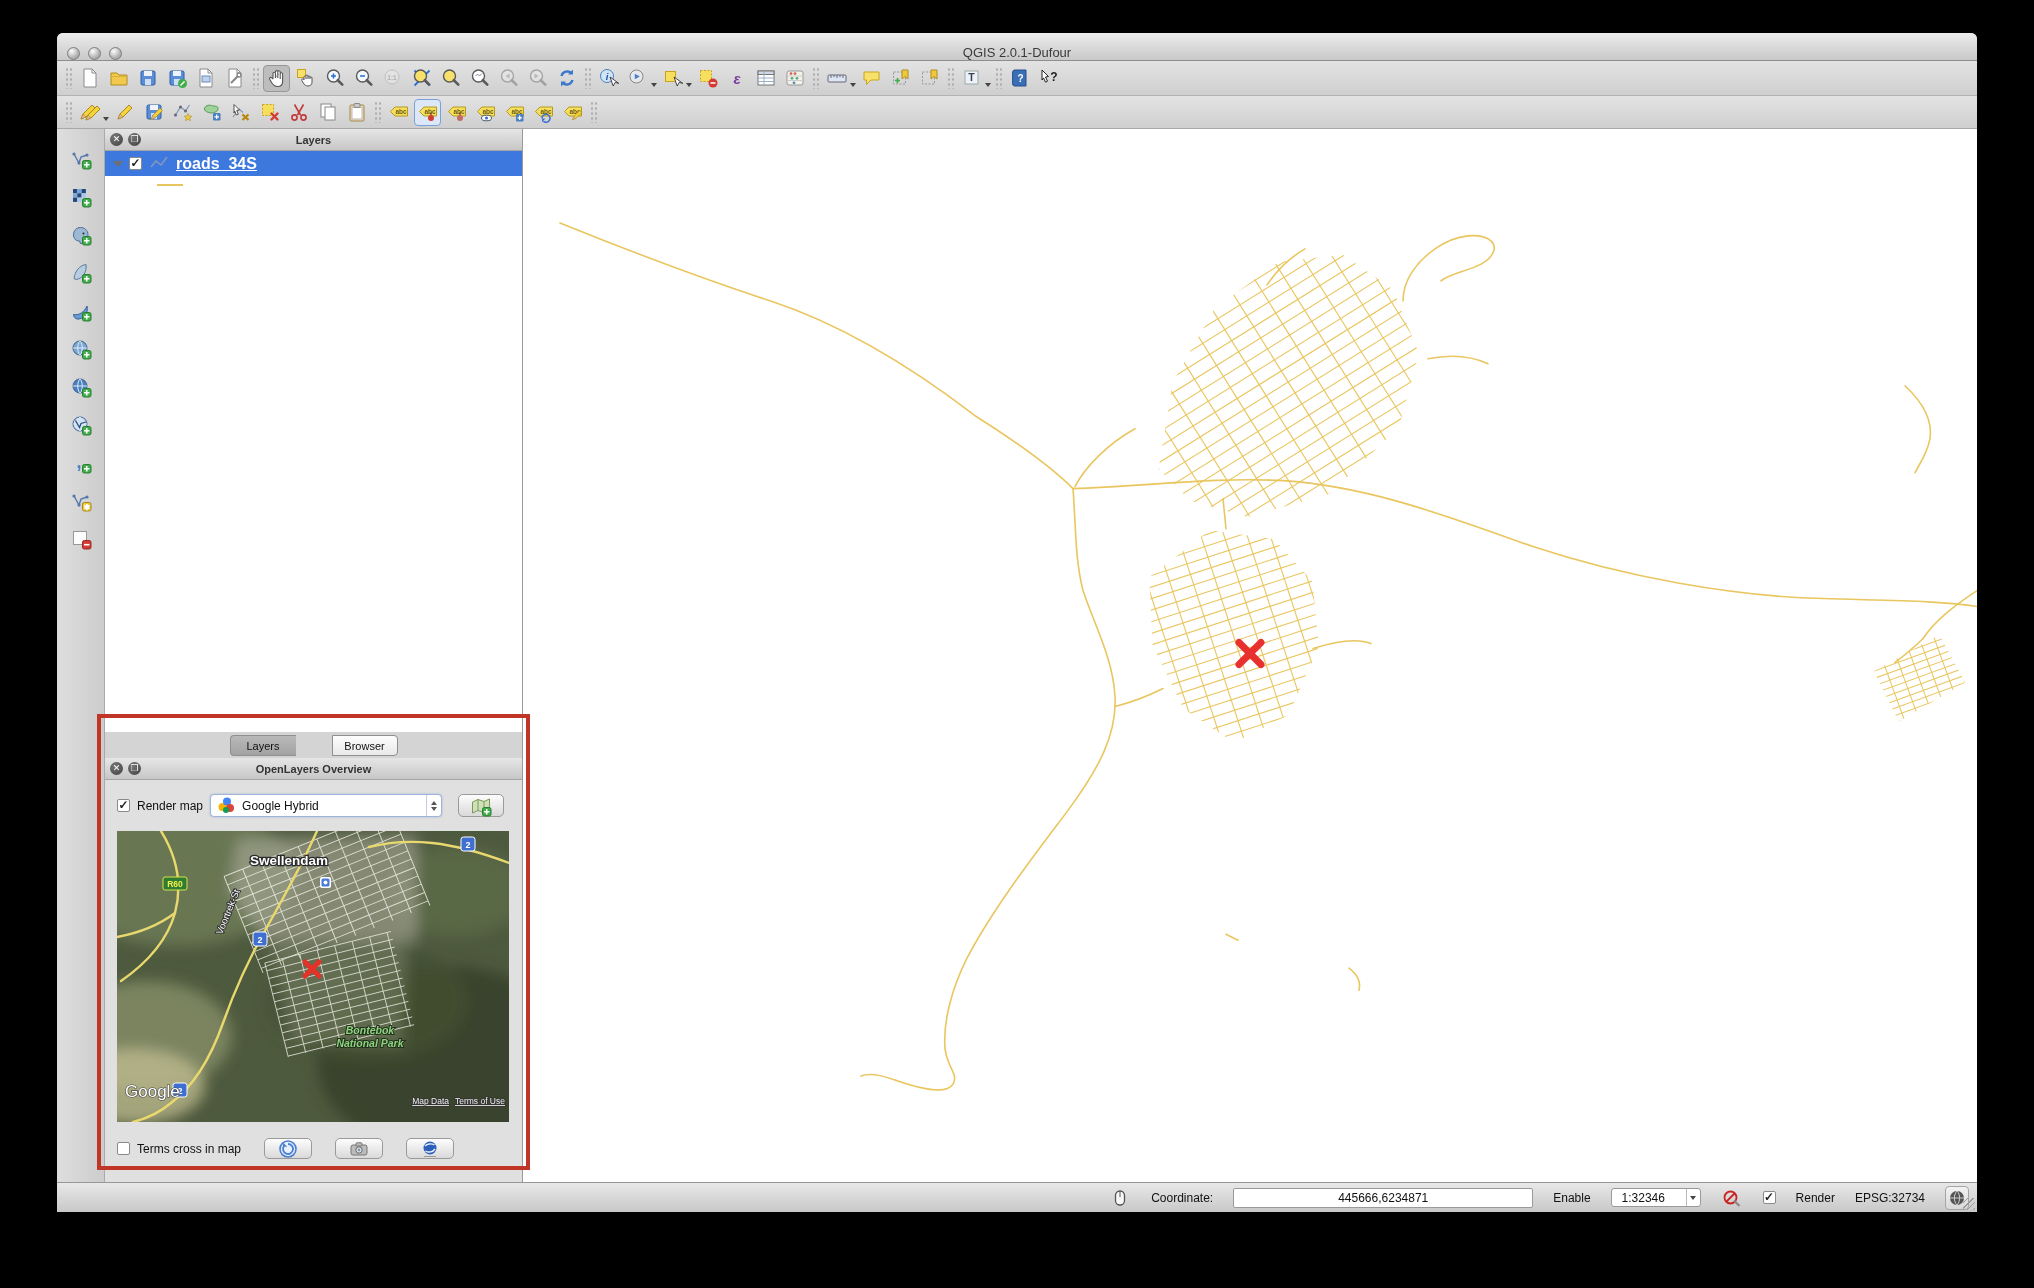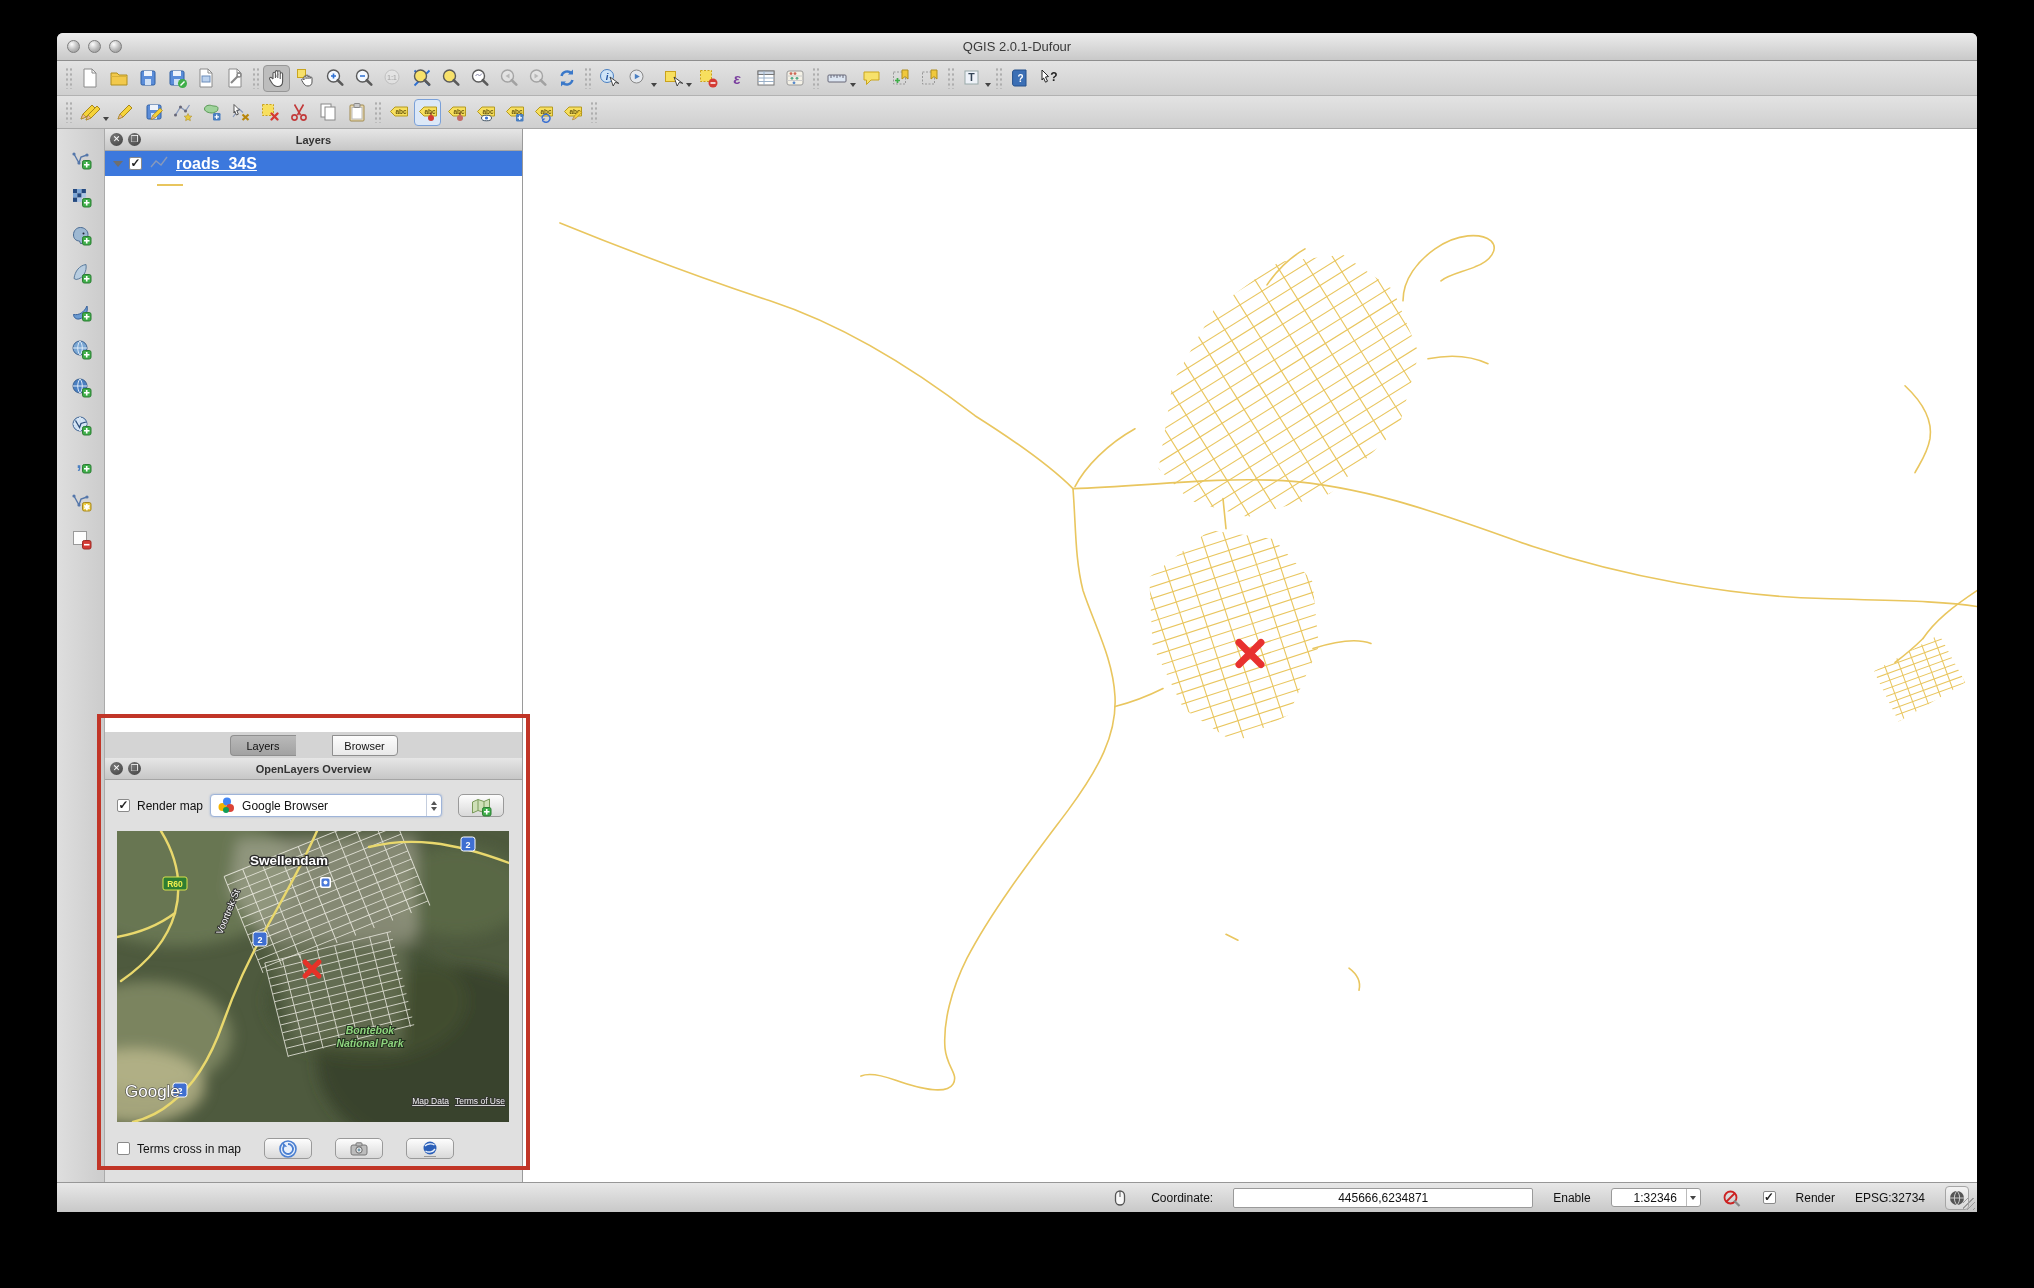--- a/index.html
+++ b/index.html
@@ -2,21 +2,21 @@
 <html><head>
 <meta charset="utf-8">
 <style>
   html,body{margin:0;padding:0;background:#000;}
   *{box-sizing:border-box;font-family:"Liberation Sans",sans-serif;}
   .screen{position:relative;width:2034px;height:1288px;background:#000;overflow:hidden;}
   .window{position:absolute;left:57px;top:33px;width:1920px;height:1179px;display:flex;flex-direction:column;
           border-radius:6px 6px 0 0;overflow:hidden;background:#d4d4d4;box-shadow:0 10px 40px rgba(0,0,0,.7);}
   
   .titlebar{height:28px;flex:0 0 28px;background:linear-gradient(#ececec,#c9c9c9);border-bottom:1px solid #8e8e8e;
-            display:flex;align-items:center;position:relative;}
+            display:flex;align-items:flex-end;position:relative;}
   .lights{display:flex;gap:8px;margin-left:10px;}
   .light{width:13px;height:13px;border-radius:50%;background:radial-gradient(circle at 35% 30%,#fdfdfd,#b9b9b9 55%,#8f8f8f);border:1px solid #7e7e7e;}
   .wtitle{position:absolute;left:0;right:0;text-align:center;font-size:13px;color:#3a3a3a;}
   
   .tbar{display:flex;align-items:center;padding:0 6px;gap:2px;background:linear-gradient(#e3e3e3,#cfcfcf);}
   .tbar1{height:35px;flex:0 0 35px;border-bottom:1px solid #b2b2b2;}
   .tbar2{height:33px;flex:0 0 33px;border-bottom:1px solid #a8a8a8;}
   .ti{width:27px;height:27px;display:flex;align-items:center;justify-content:center;border-radius:4px;flex:0 0 auto;}
   .ti svg{display:block;}
   .pressed{background:#bdbdbd;border:1px solid #979797;}
@@ -69,21 +69,21 @@
   .cross-row{gap:7px;margin-top:16px;}
   .smallbtn{width:48px;height:21px;margin-left:16px;}
   
   .canvas{flex:1;background:#fff;position:relative;}
   
   .statusbar{height:30px;flex:0 0 30px;background:linear-gradient(#e8e8e8,#c8c8c8);border-top:1px solid #979797;
              display:flex;align-items:center;padding:0 8px;gap:20px;font-size:12px;color:#111;position:relative;}
   .coord-input{width:300px;height:20px;border:1px solid #9a9a9a;border-radius:2px;background:#fff;text-align:center;
                font-size:12px;color:#111;padding:0;}
   .scale-combo{width:90px;height:19px;background:#fff;border:1px solid #9a9a9a;border-radius:3px;display:flex;align-items:center;}
-  .scale-combo .txt{flex:1;padding-left:22px;font-size:12px;}
+  .scale-combo .txt{flex:1;padding-left:10px;font-size:12px;}
   .scale-combo .cap{width:14px;height:100%;border-left:1px solid #bbb;display:flex;align-items:center;justify-content:center;}
   .sizegrip{position:absolute;right:2px;bottom:2px;width:12px;height:12px;
             background:repeating-linear-gradient(135deg,transparent 0 3px,#9a9a9a 3px 4px);}
   
   .annot{position:absolute;left:97px;top:714px;width:433px;height:456px;border:4px solid #c13527;z-index:60;pointer-events:none;}
 </style>
 </head>
 <body>
 
 <div class="screen">
@@ -597,21 +597,21 @@
               <span class="lbl">Render map</span>
               <div class="combo">
                 <span style="display:flex">
                     <svg viewBox="0 0 22 22" width="22" height="22">
                       <circle cx="7.5" cy="12" r="4" fill="#f4b400"></circle>
                       <circle cx="12" cy="6.5" r="4" fill="#4285f4"></circle>
                       <circle cx="15" cy="13" r="4" fill="#db4437"></circle>
                       <circle cx="11" cy="15" r="3" fill="#0f9d58"></circle>
                     </svg>
                   </span>
-                <span class="combo-text">Google Browser</span>
+                <span class="combo-text">Google Hybrid</span>
                 <span class="stepper">
                     <i class="up"></i>
                     <i class="dn"></i>
                   </span>
               </div>
               <span class="macbtn addmap-btn">
                 <span style="display:flex">
                     <svg viewBox="0 0 22 22" width="22" height="22">
                       <path d="M2.5 7l5.5-2.5 6 2 5.5-2.5v11l-5.5 2.5-6-2-5.5 2.5z" fill="#cfe0b8" stroke="#7a9a5a"></path>
                       <path d="M8 4.5v11M14 6.5v11" stroke="#7a9a5a"></path>

